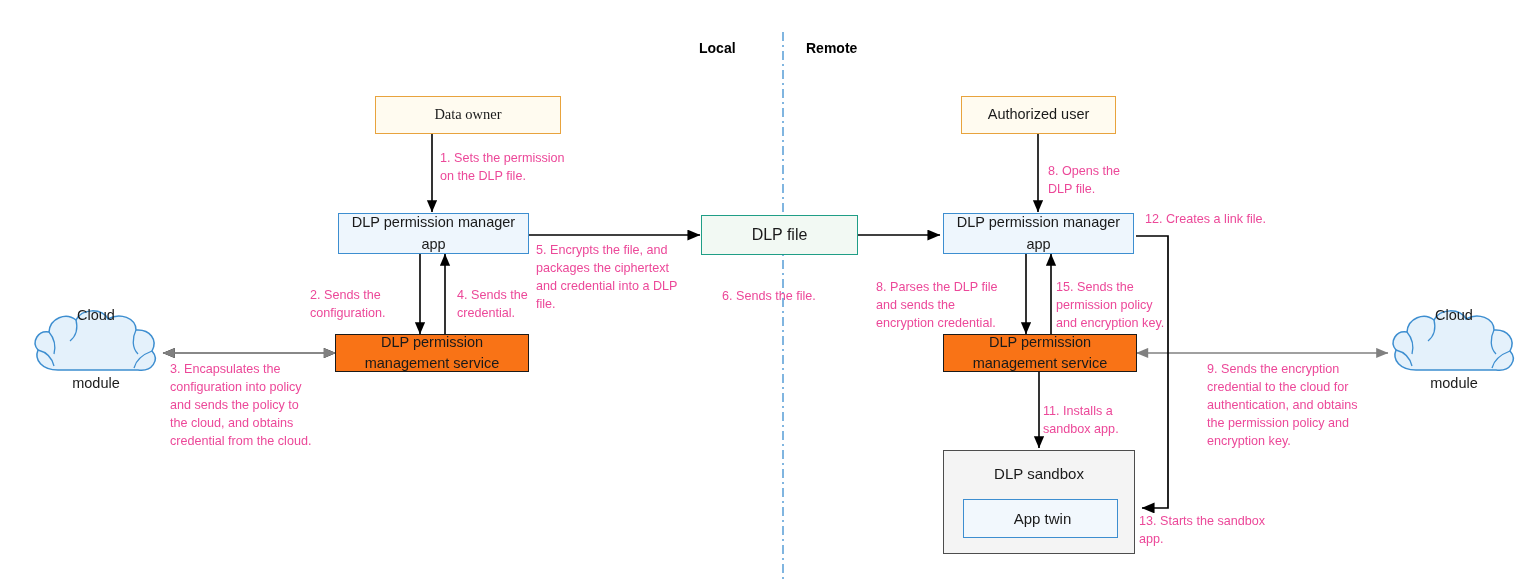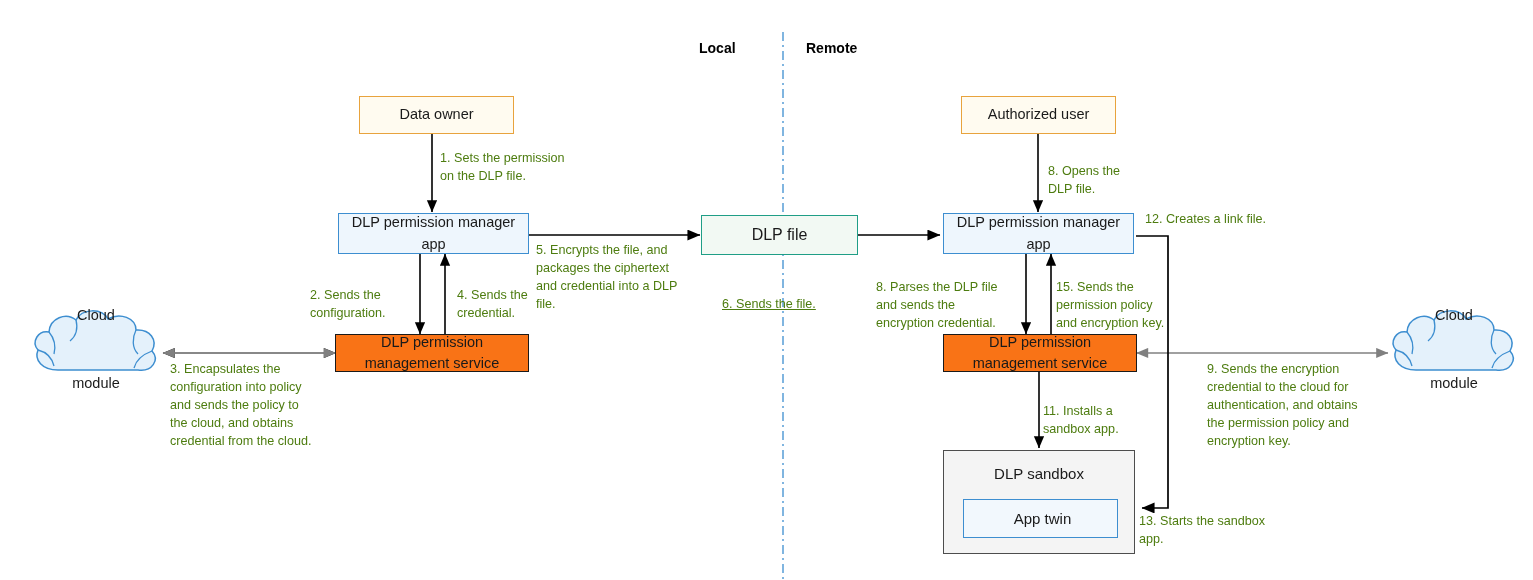--- a/index.html
+++ b/index.html
@@ -95,21 +95,21 @@
     align-items: center;
     justify-content: space-between;
     font-size: 14.5px;
     color: #1a1a1a;
     line-height: 1.35;
     text-align: center;
   }
   .ann {
     position: absolute;
     font-size: 12.6px;
-    color: #4d7c0f;
+    color: #ec4899;
     line-height: 1.42;
     white-space: pre-line;
   }
 </style>
 </head>
 <body>
 
 <div id="canvas">
 
   <svg id="wires" viewBox="0 0 1533 580">
@@ -152,21 +152,21 @@
     <line x1="1137" y1="353" x2="1388" y2="353" stroke="#808080" stroke-width="1.6" marker-end="url(#ahG)" marker-start="url(#ahGs)"></line>
 
     <line x1="1039" y1="372" x2="1039" y2="448" stroke="#000" stroke-width="1.6" marker-end="url(#ahB)"></line>
 
     <path d="M1136,236 L1168,236 L1168,508 L1142,508" fill="none" stroke="#000" stroke-width="1.7" marker-end="url(#ahB)"></path>
   </svg>
 
   <div class="zone-label" style="left:699px; top:40px;">Local</div>
   <div class="zone-label" style="left:806px; top:40px;">Remote</div>
 
-  <div class="node actor" style="left:359px; top:96px; width:155px; height:38px;">Data owner</div>
+  <div class="node actor" style="left:375px; top:96px; width:186px; height:38px;font-family:Liberation Serif, serif;">Data owner</div>
 
   <div class="node app" style="left:338px; top:213px; width:191px; height:41px; white-space:pre-line;">DLP permission manager
 app</div>
 
   <div class="node service" style="left:335px; top:334px; width:194px; height:38px; white-space:pre-line;">DLP permission
 management service</div>
 
   <div class="cloud" style="left:28px; top:306px; width:136px; height:88px;">
     <svg viewBox="0 0 136 88" width="136" height="88">
       <path d="M30,64 C14,64 6,54 10,44 C3,36 10,24 21,26 C22,12 38,6 48,14
@@ -229,21 +229,21 @@
 credential from the cloud.</div>
 
   <div class="ann" style="left:457px; top:287px;">4. Sends the
 credential.</div>
 
   <div class="ann" style="left:536px; top:242px;">5. Encrypts the file, and
 packages the ciphertext
 and credential into a DLP
 file.</div>
 
-  <div class="ann" style="left:722px; top:296px;text-decoration:underline;">6. Sends the file.</div>
+  <div class="ann" style="left:722px; top:288px;">6. Sends the file.</div>
 
   <div class="ann" style="left:1048px; top:163px;">8. Opens the
 DLP file.</div>
 
   <div class="ann" style="left:876px; top:279px;">8. Parses the DLP file
 and sends the
 encryption credential.</div>
 
   <div class="ann" style="left:1207px; top:361px;">9. Sends the encryption
 credential to the cloud for

